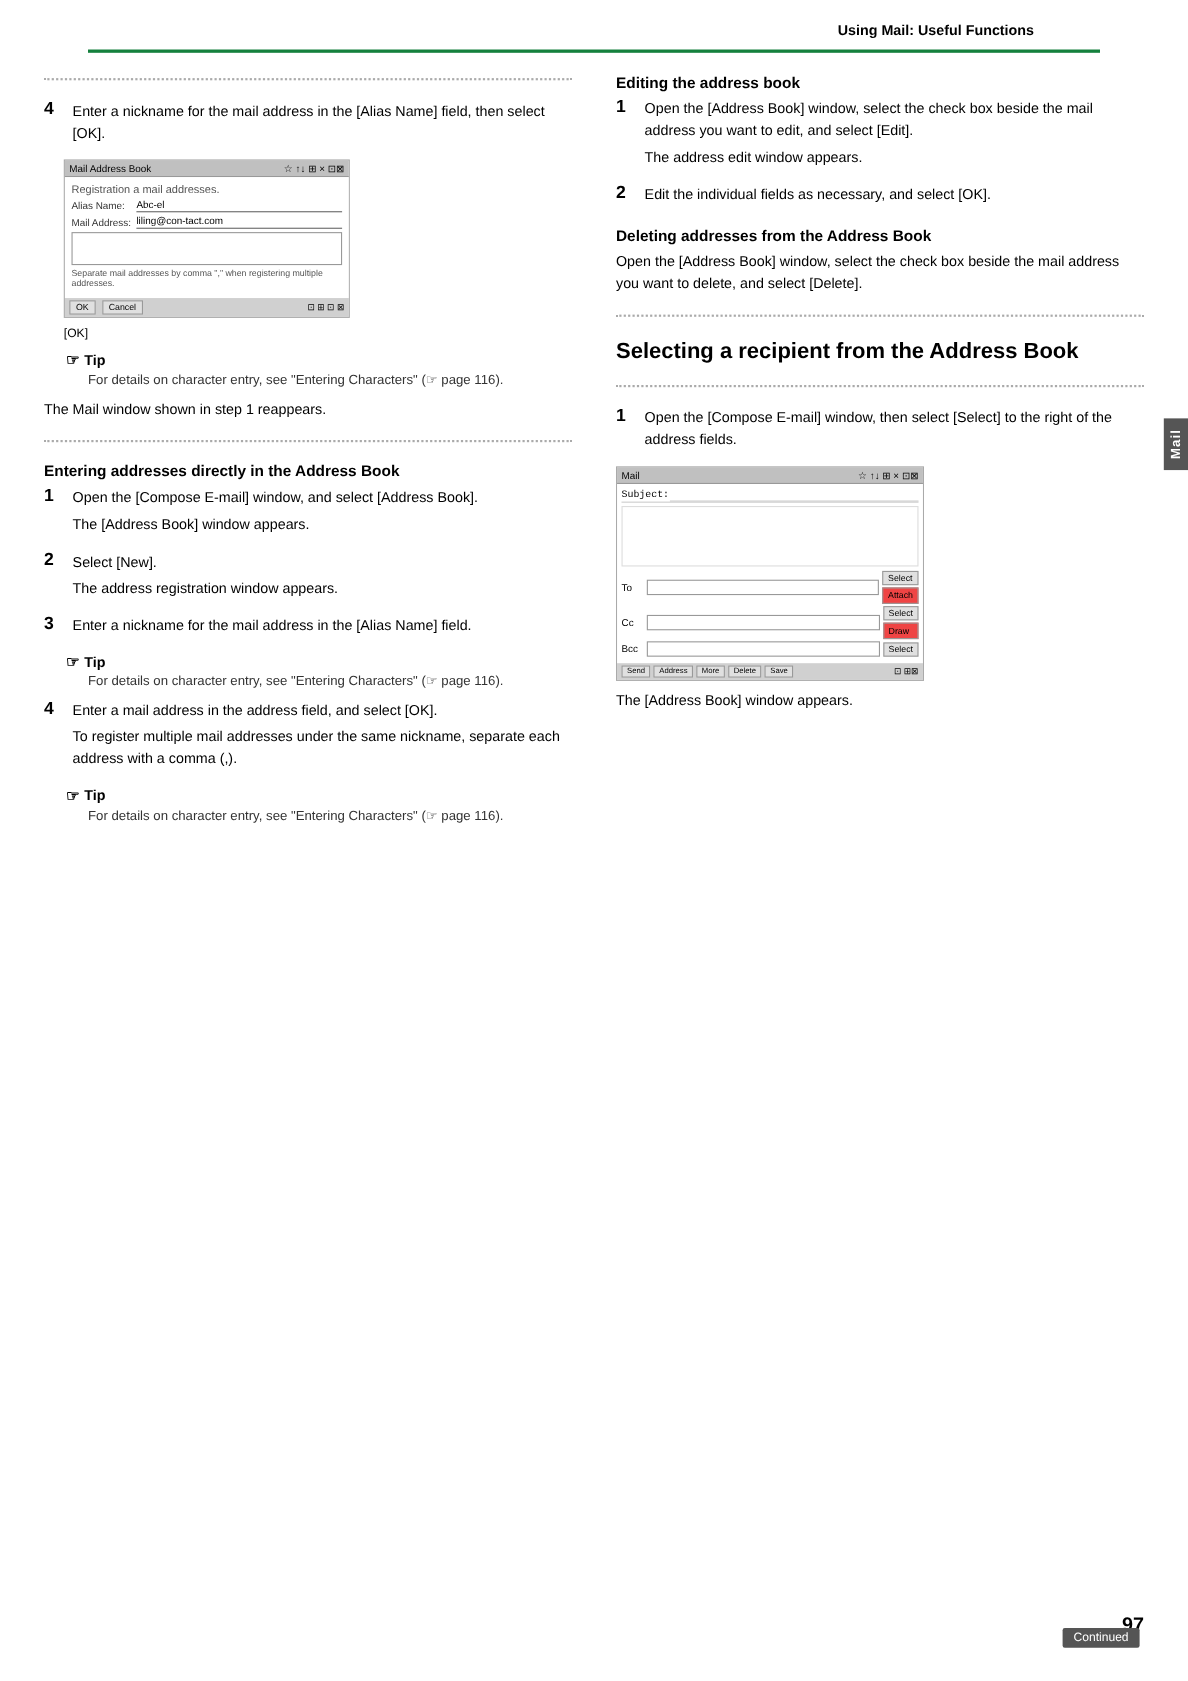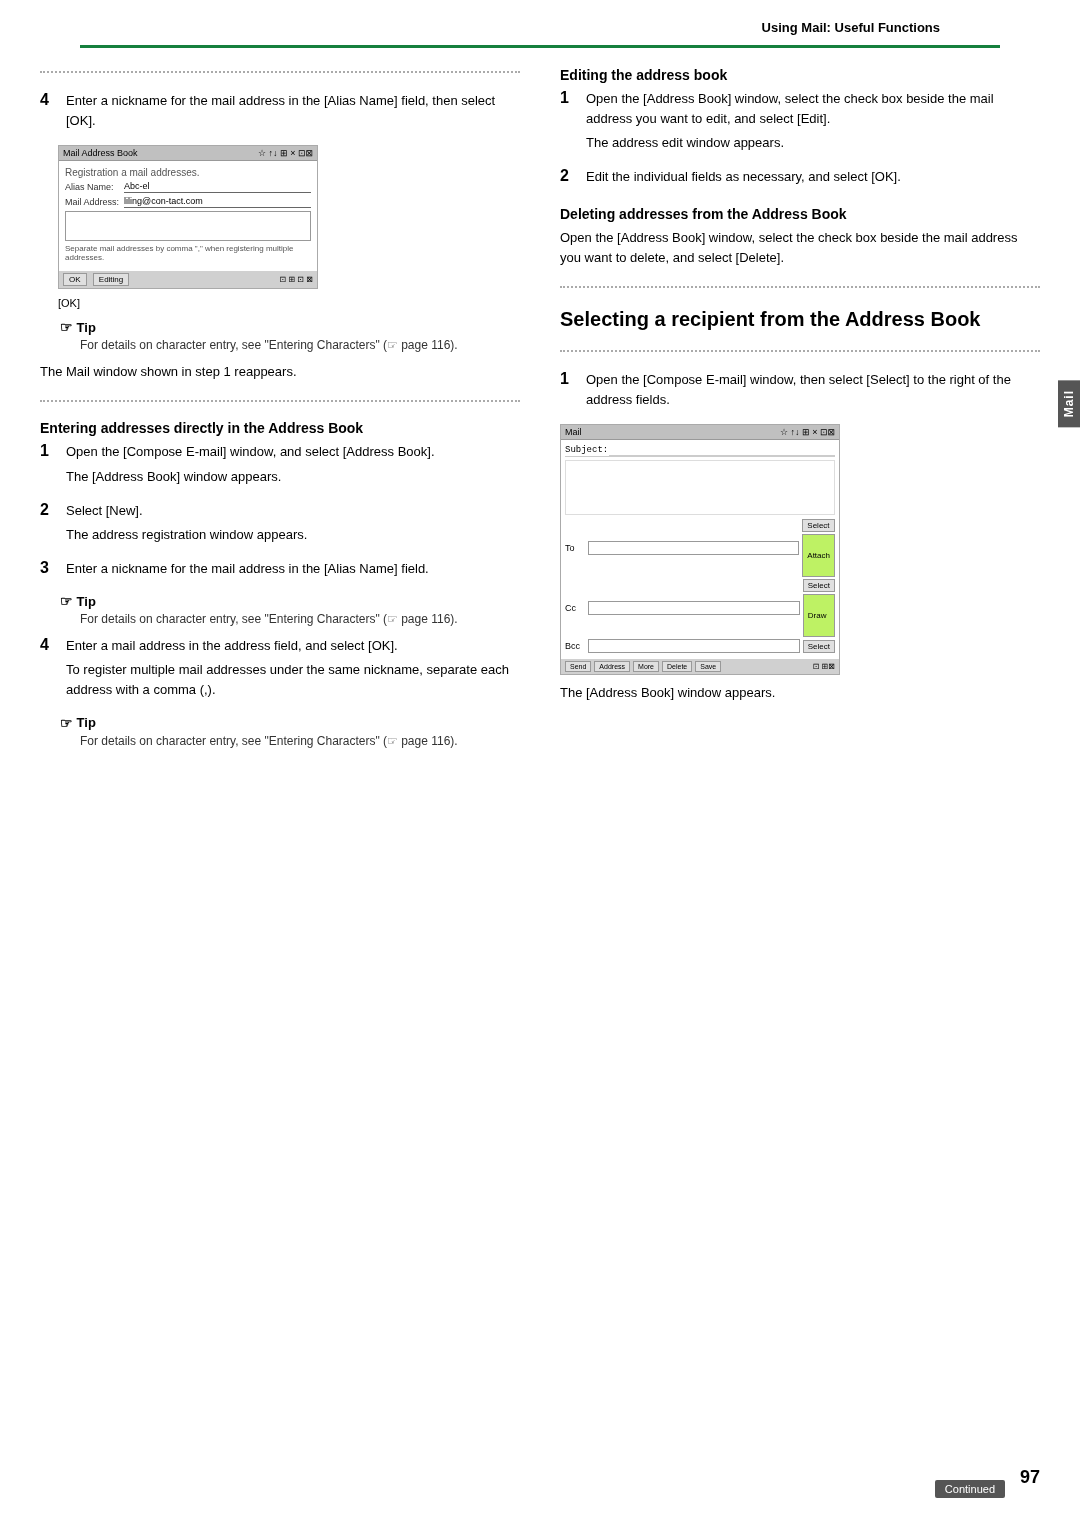--- a/index.html
+++ b/index.html
@@ -43,21 +43,21 @@
       position: absolute;
       bottom: 40px;
       right: 40px;
       font-size: 18px;
       font-weight: bold;
     }
 
     .continued-badge {
       position: absolute;
       bottom: 30px;
-      right: 75px;
+      right: 44px;
       background: #555;
       color: #fff;
       font-size: 11px;
       padding: 3px 10px;
       border-radius: 2px;
     }
 
     
     .section-header {
       text-align: right;
@@ -294,24 +294,24 @@
 
     .compose-select-btn {
       background: #e0e0e0;
       border: 1px solid #999;
       font-size: 8px;
       padding: 1px 4px;
       flex-shrink: 0;
     }
 
     .compose-attach-btn {
-      background: #bef264;
+      background: #ef4444;
       border: 1px solid #999;
       font-size: 8px;
-      padding: 16px 4px;
+      padding: 2px 4px;
       flex-shrink: 0;
     }
 
     .compose-footer {
       background: #d0d0d0;
       display: flex;
       align-items: center;
       justify-content: space-between;
       padding: 2px 4px;
       font-size: 8px;
@@ -374,21 +374,21 @@
           <div class="screenshot-field-row">
             <span class="screenshot-field-label">Mail Address:</span>
             <span class="screenshot-field-input">liling@con-tact.com</span>
           </div>
           <div class="screenshot-textarea"></div>
           <div class="screenshot-label" style="font-size:8px;">Separate mail addresses by comma "," when registering multiple addresses.</div>
         </div>
         <div class="screenshot-footer">
           <div>
             <span class="screenshot-btn">OK</span>
-            <span class="screenshot-btn" style="margin-left:4px;">Editing</span>
+            <span class="screenshot-btn" style="margin-left:4px;">Cancel</span>
           </div>
           <span>⊡ ⊞ ⊡ ⊠</span>
         </div>
       </div>
 
       <p class="ok-label">[OK]</p>
 
       <div class="tip-block">
         <div class="tip-title">
           <span class="tip-icon">☞</span>

